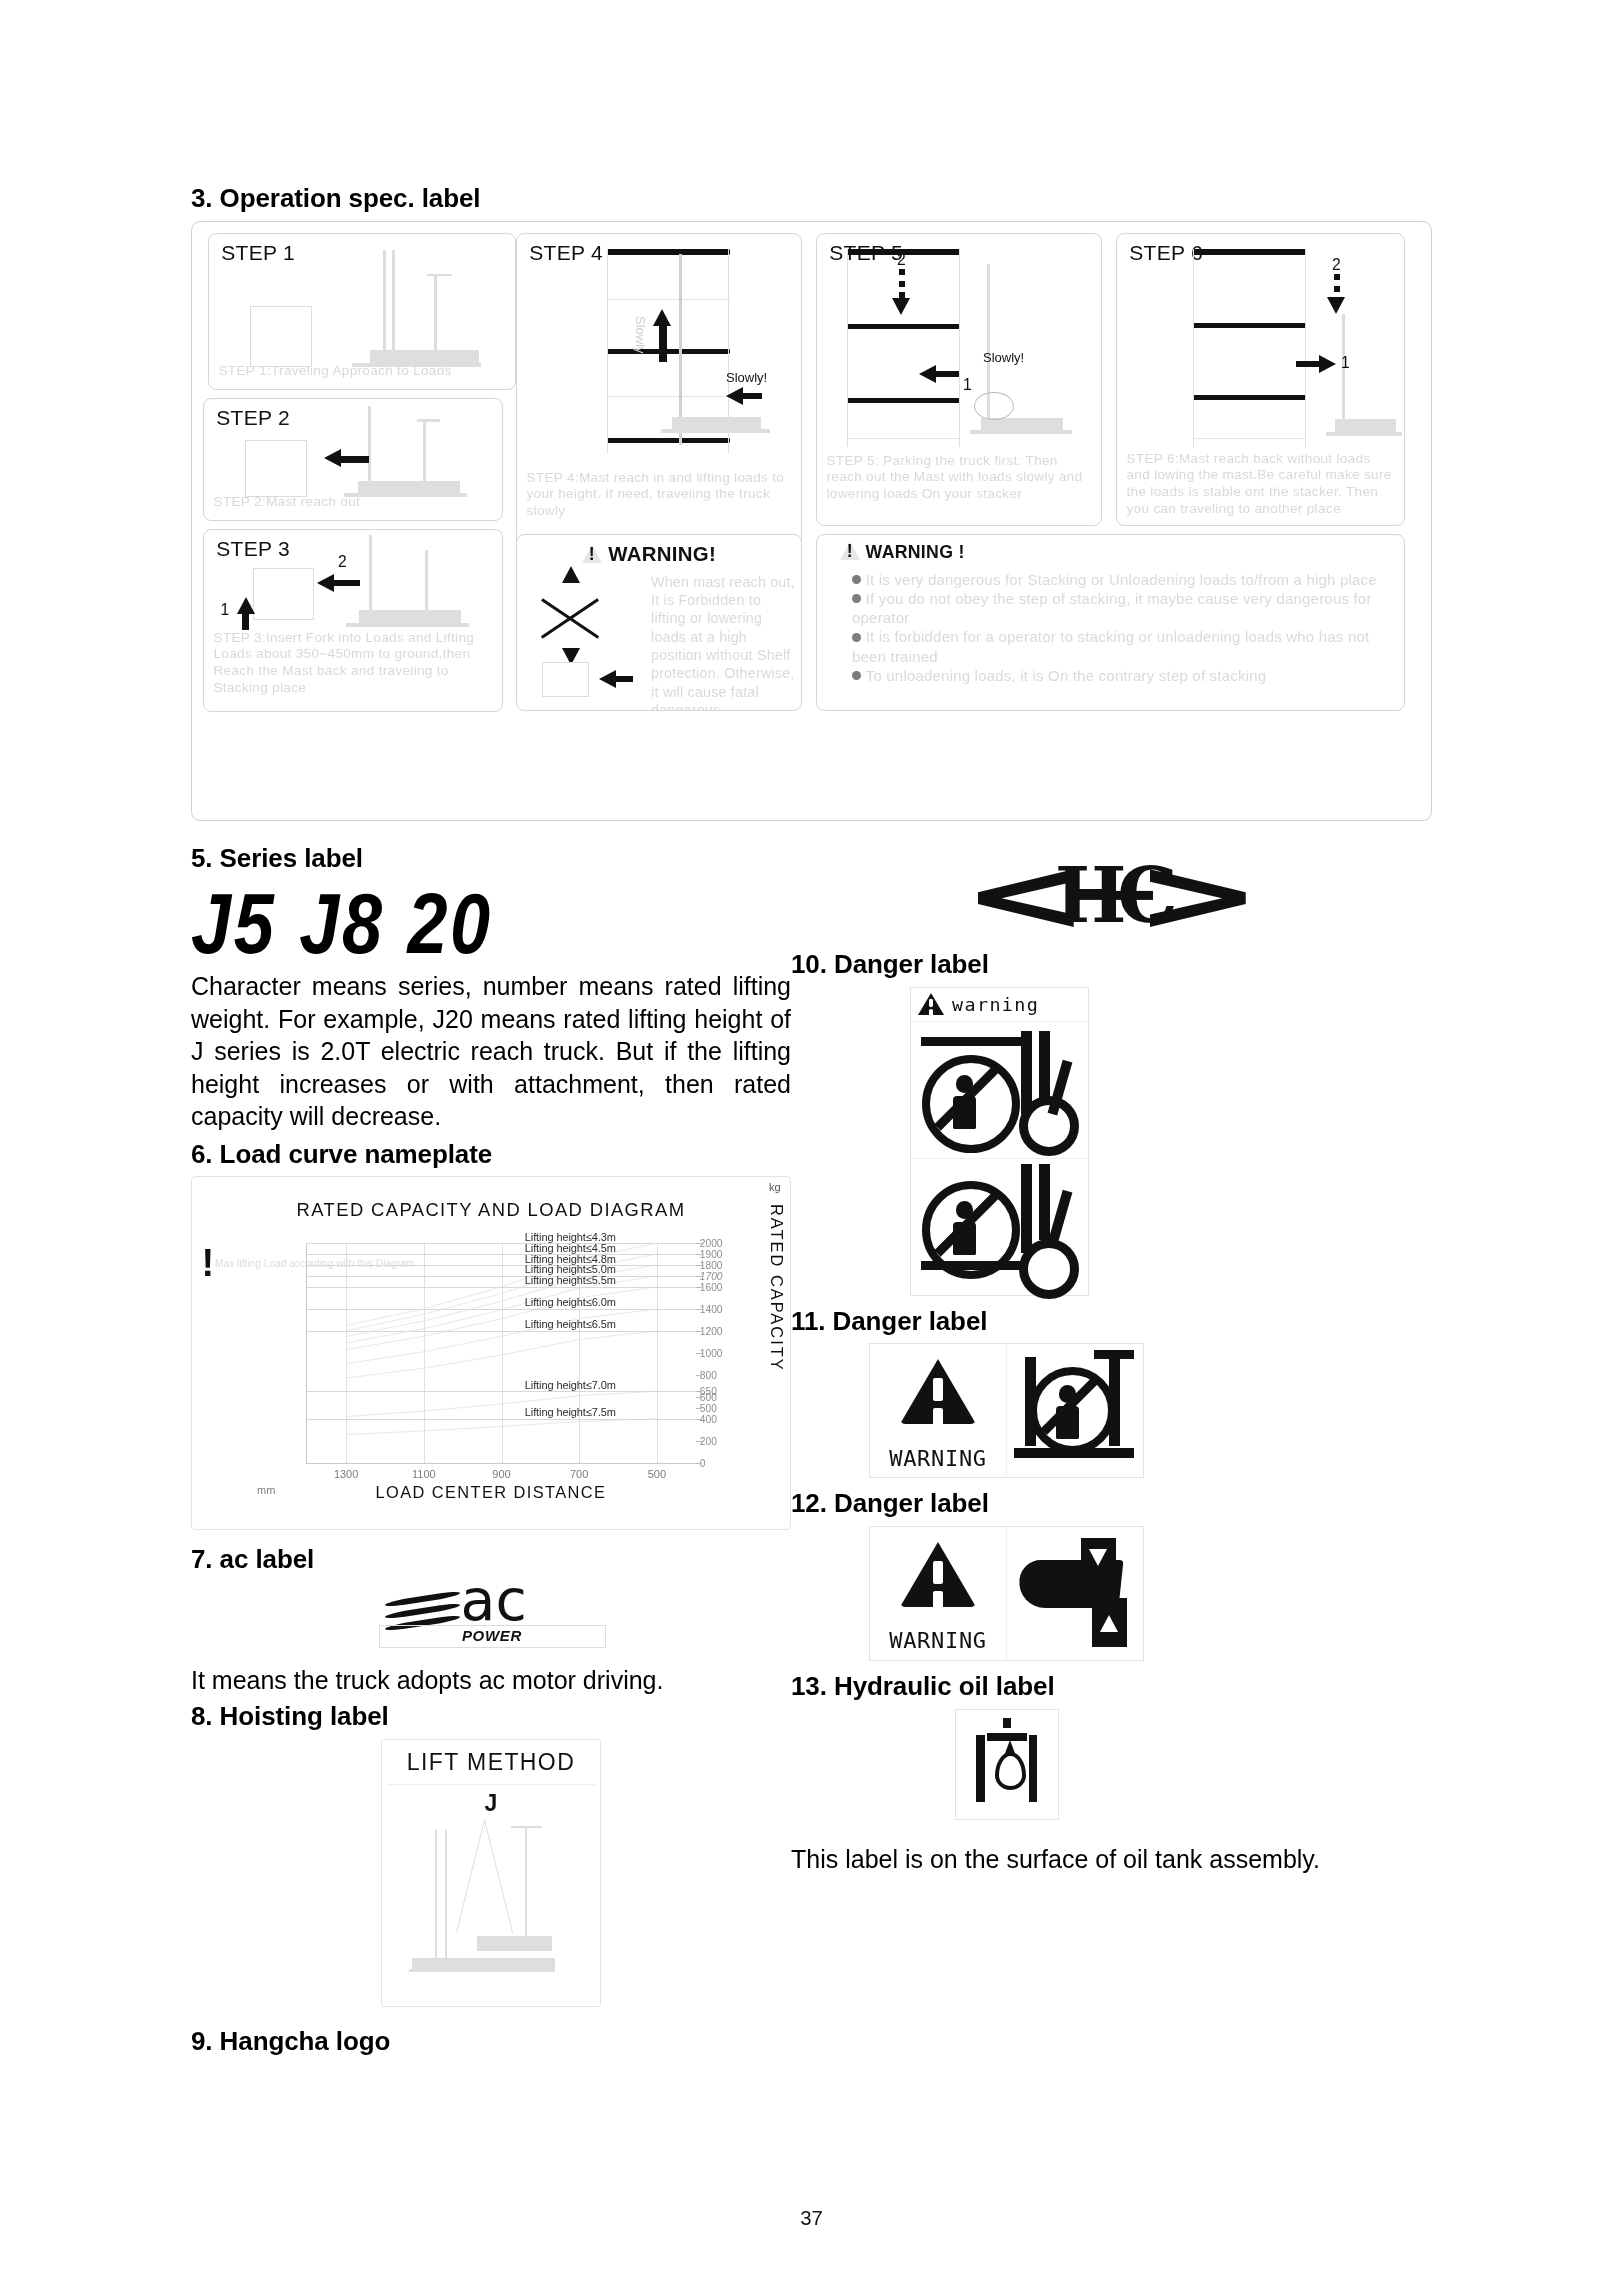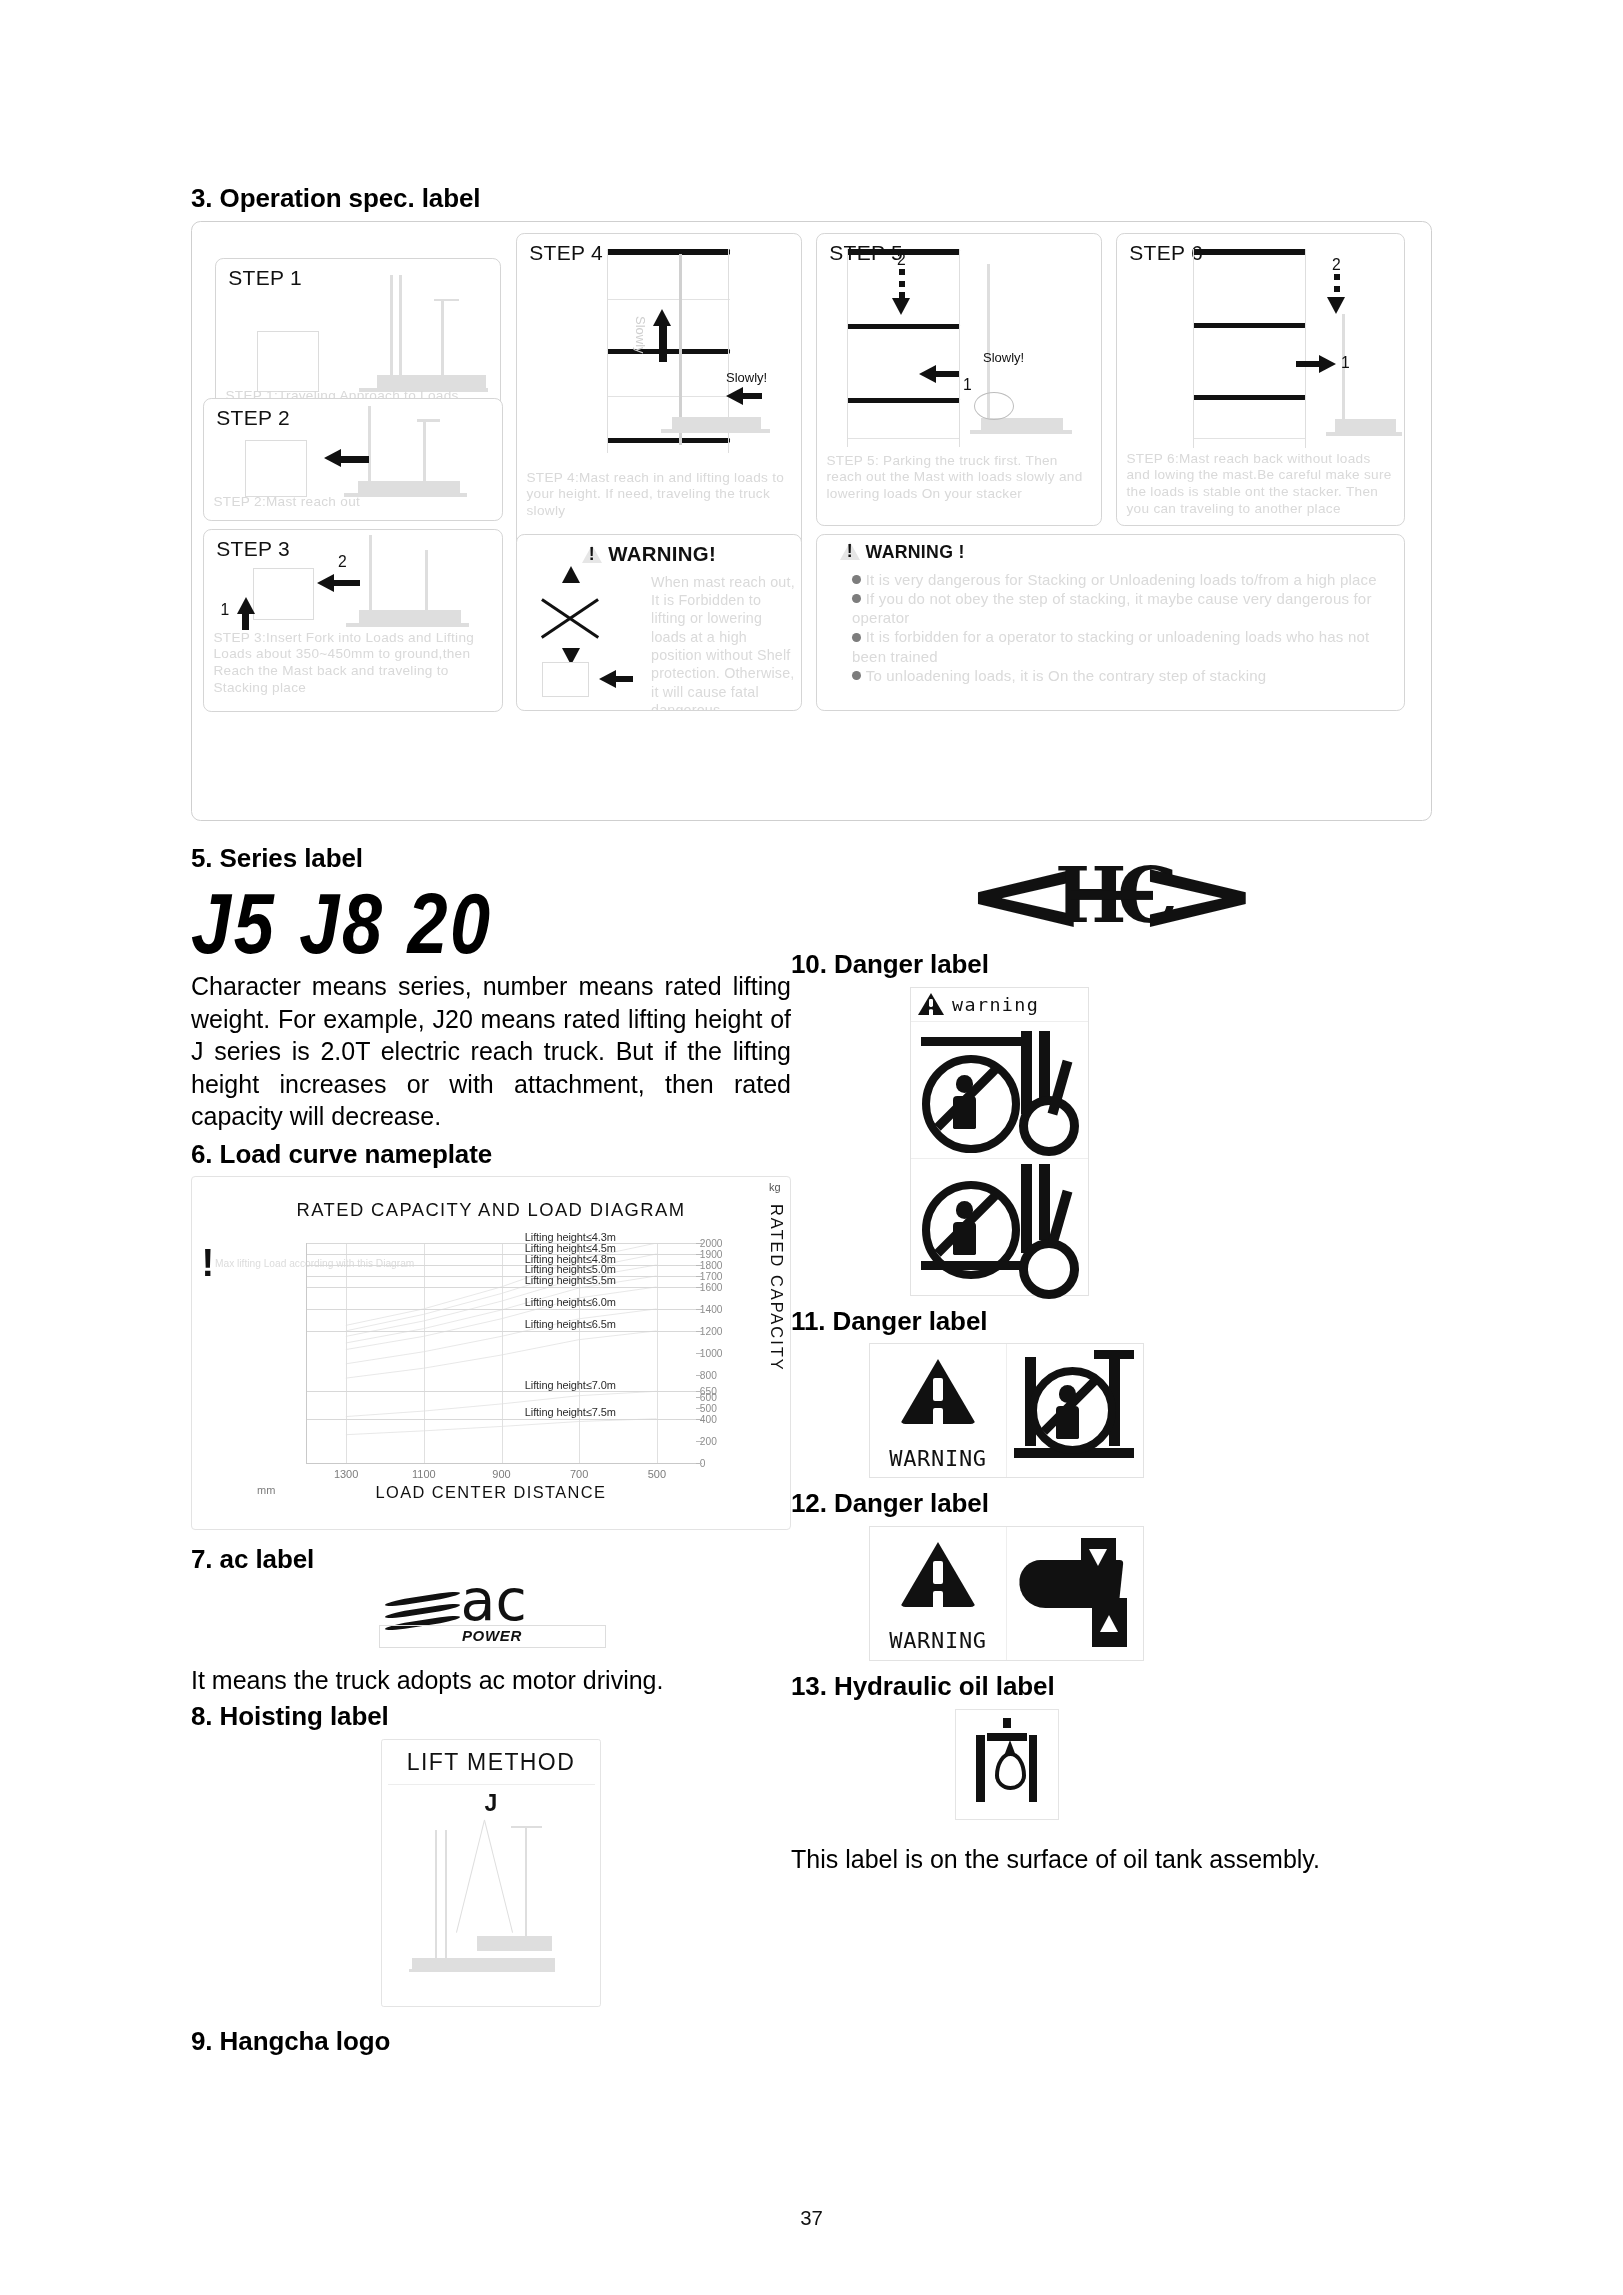--- a/index.html
+++ b/index.html
@@ -161,21 +161,21 @@
 </style>
 </head>
 <body>
 
 <div class="page">
 
   <div class="h-sec">3. Operation spec. label</div>
 
   <div class="opbox">
 
-    <div class="panel" style="left:23px;top:11px;width:286px;height:157px;margin-top:25px;">
+    <div class="panel" style="left:16px;top:11px;width:308px;height:157px;">
       <div class="steplab">STEP 1</div>
       <div class="boxload" style="left:41px;top:72px;width:60px;height:59px;"></div>
       <div class="ln" style="left:174px;top:16.4px;width:2.7px;height:102px;"></div>
       <div class="ln" style="left:183px;top:16.4px;width:2.7px;height:102px;"></div>
       <div class="ln" style="left:161px;top:116px;width:109px;height:15px;"></div>
       <div class="ln" style="left:143px;top:129px;width:129px;height:4.1px;"></div>
       <div class="ln" style="left:225px;top:41px;width:2.7px;height:75px;"></div>
       <div class="ln" style="left:218px;top:40px;width:24.5px;height:2.7px;"></div>
       <div class="cap" style="top:129px;">STEP 1:Traveling Approach to Loads</div>
     </div>
@@ -360,21 +360,21 @@
               <div class="ytick" style="top: 60%;">800</div>
               <div class="ytickmark" style="top: 60%;"></div>
               <div class="ytick" style="top: 50%;">1000</div>
               <div class="ytickmark" style="top: 50%;"></div>
               <div class="ytick" style="top: 40%;">1200</div>
               <div class="ytickmark" style="top: 40%;"></div>
               <div class="ytick" style="top: 30%;">1400</div>
               <div class="ytickmark" style="top: 30%;"></div>
               <div class="ytick" style="top: 20%;">1600</div>
               <div class="ytickmark" style="top: 20%;"></div>
-              <div class="ytick" style="top: 15%;">1700</div>
+              <div class="ytick" style="top: 15%; font-style: italic;">1700</div>
               <div class="ytickmark" style="top: 15%;"></div>
               <div class="ytick" style="top: 10%;">1800</div>
               <div class="ytickmark" style="top: 10%;"></div>
               <div class="ytick" style="top: 5%;">1900</div>
               <div class="ytickmark" style="top: 5%;"></div>
               <div class="ytick" style="top: 0%;">2000</div>
               <div class="ytickmark" style="top: 0%;"></div>
               <div class="hgrid" style="top: 0%;"></div>
               <div class="curvelab" style="top: -3%; left: 56%;">Lifting height≤4.3m</div>
               <div class="hgrid" style="top: 5%;"></div>

